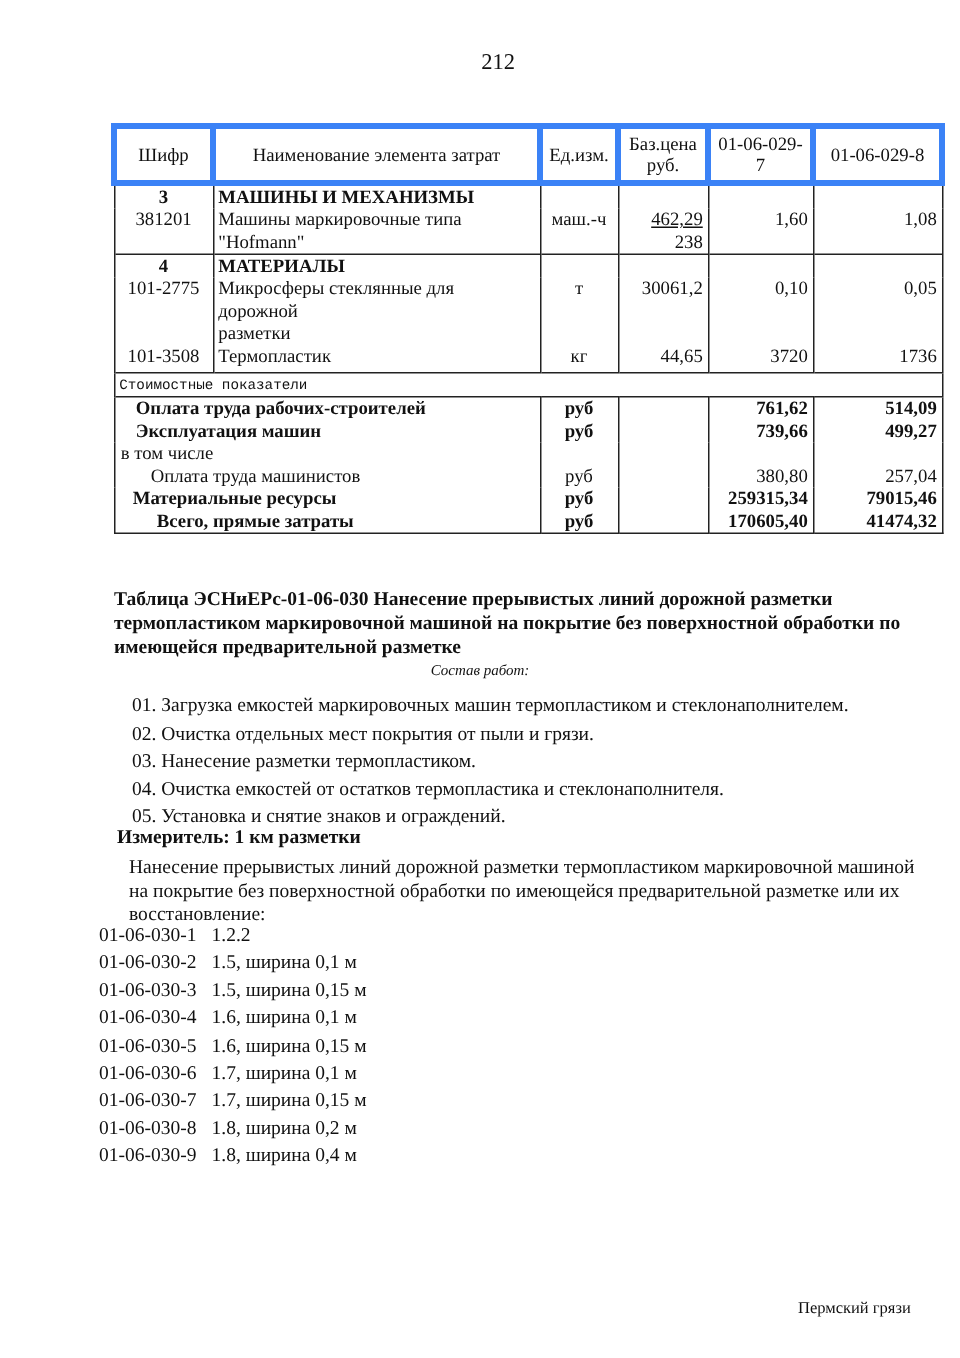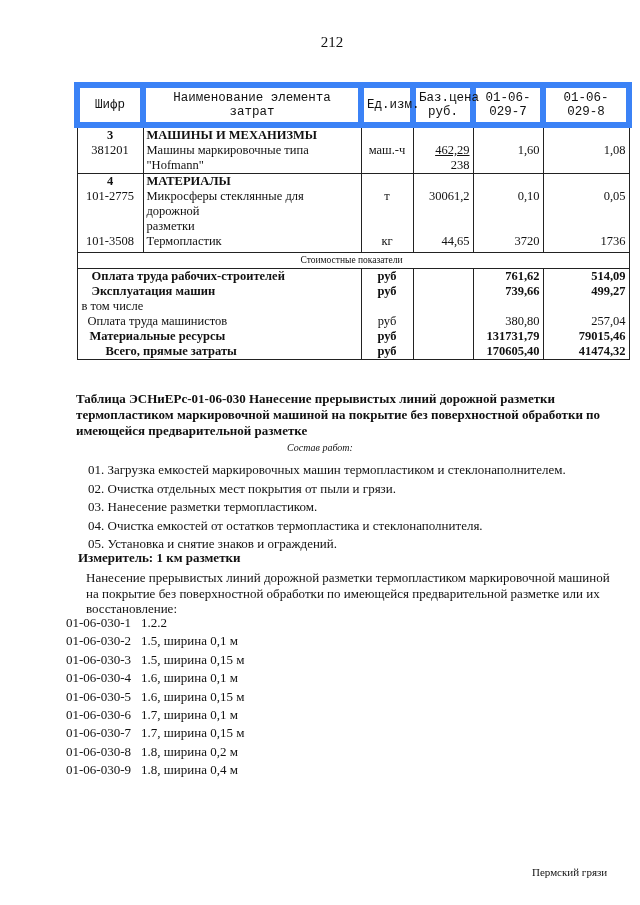--- a/index.html
+++ b/index.html
@@ -1,27 +1,27 @@
 <!DOCTYPE html>
 <html><head>
 <meta charset="utf-8">
 <style>
   html,body{margin:0;padding:0;background:#fff;}
   body{width:640px;height:905px;position:relative;font-family:"Liberation Serif","DejaVu Serif",serif;color:#111;overflow:hidden;}
   .page-num{position:absolute;top:34px;left:12px;width:640px;text-align:center;font-size:15px;}
   table.res{position:absolute;top:82px;left:74px;width:552px;border-collapse:collapse;font-size:12.5px;table-layout:fixed;}
   table.res td{border-left:1px solid #222;border-right:1px solid #222;padding:0 3px;vertical-align:top;line-height:15px;}
-  table.res tr.head td{border:6px solid #3b82f6;height:34px;vertical-align:middle;text-align:center;line-height:14px;font-family:Liberation Mono, monospace;}
+  table.res tr.head td{border:4px solid #3b82f6;height:34px;vertical-align:middle;text-align:center;line-height:14px;}
   table.res tr.sep td{border-top:1px solid #222;}
   .b{font-weight:bold;}
   .c{text-align:center;}
   .r{text-align:right;}
   .u{text-decoration:underline;}
   .note-row td{border-left:1px solid #222;border-right:1px solid #222;}
-  .note{font-family:Liberation Serif, serif;font-size:9.5px;text-align:center;padding-right:6px !important;line-height:14px;}
+  .note{font-family:Liberation Mono, monospace;font-size:9.5px;text-align:left;padding-right:6px !important;line-height:14px;}
   .sum td{line-height:17px;}
   .sum-first td{border-top:1px solid #222;}
   .sum-last td{border-bottom:1px solid #222;}
   .section-title{position:absolute;top:391px;left:76px;width:540px;font-size:13px;font-weight:bold;line-height:16px;}
   .sostav{position:absolute;top:442px;left:0;width:640px;text-align:center;font-style:italic;font-size:10px;}
   .works{position:absolute;top:461px;left:88px;font-size:13px;line-height:18.6px;}
   .meter{position:absolute;top:550px;left:78px;font-size:13px;font-weight:bold;}
   .desc{position:absolute;top:570px;left:86px;width:530px;font-size:13px;line-height:15.5px;}
   .codes{position:absolute;top:614px;left:66px;font-size:13px;line-height:18.4px;}
   .codes .row{display:flex;}
@@ -113,31 +113,31 @@
     <td class="r b">499,27</td>
   </tr>
   <tr class="sum">
     <td colspan="2" style="padding-left:4px">в том числе</td>
     <td class="c"></td>
     <td></td>
     <td class="r"></td>
     <td class="r"></td>
   </tr>
   <tr class="sum">
-    <td colspan="2" style="padding-left:10px">Оплата труда машинистов</td>
+    <td colspan="2" style="padding-left:24px">Оплата труда машинистов</td>
     <td class="c">руб</td>
     <td></td>
     <td class="r">380,80</td>
     <td class="r">257,04</td>
   </tr>
   <tr class="sum">
     <td colspan="2" class="b" style="padding-left:12px">Материальные ресурсы</td>
     <td class="c b">руб</td>
     <td></td>
-    <td class="r b">131731,79</td>
+    <td class="r b">259315,34</td>
     <td class="r b">79015,46</td>
   </tr>
   <tr class="sum sum-last">
     <td colspan="2" class="b" style="padding-left:28px">Всего, прямые затраты</td>
     <td class="c b">руб</td>
     <td></td>
     <td class="r b">170605,40</td>
     <td class="r b">41474,32</td>
   </tr>
 </tbody>

